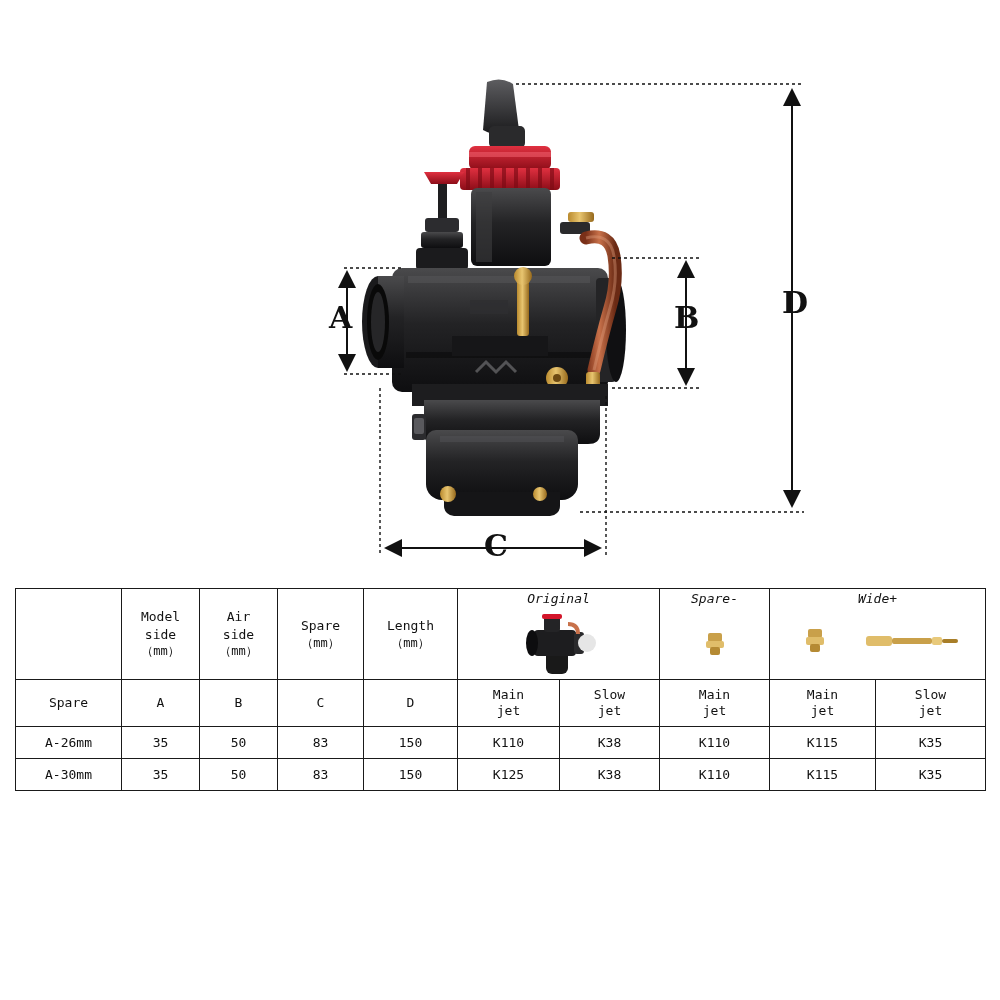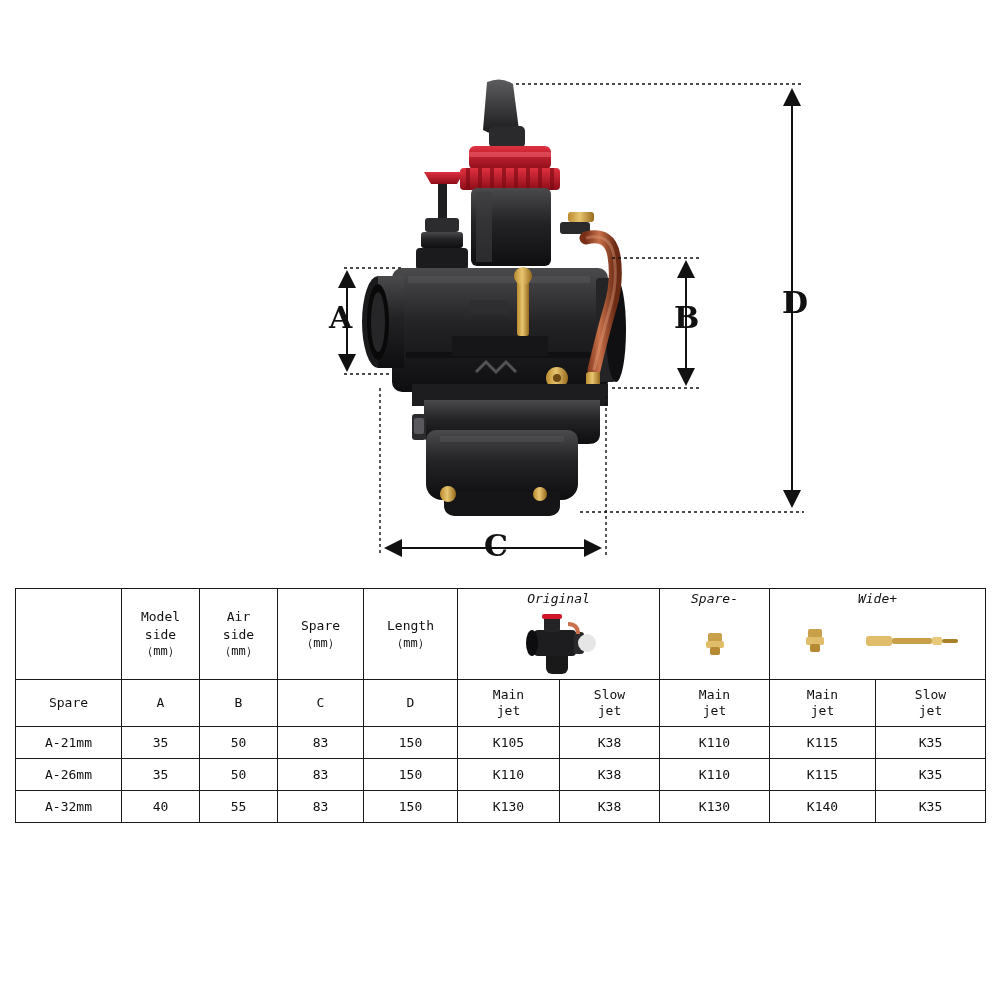--- a/index.html
+++ b/index.html
@@ -337,49 +337,37 @@
         <div>Main</div>
         <div>jet</div>
       </td>
       <td class="sub-hdr">
         <div>Slow</div>
         <div>jet</div>
       </td>
     </tr>
 
     <tr class="data-row">
-      <td class="model-cell">A-21mm</td>
-      <td>35</td>
-      <td>50</td>
-      <td>83</td>
-      <td>150</td>
-      <td>K105</td>
-      <td>K38</td>
-      <td>K110</td>
-      <td>K115</td>
-      <td>K35</td>
-    </tr>
-    <tr class="data-row">
       <td class="model-cell">A-26mm</td>
       <td>35</td>
       <td>50</td>
       <td>83</td>
       <td>150</td>
       <td>K110</td>
       <td>K38</td>
       <td>K110</td>
       <td>K115</td>
       <td>K35</td>
     </tr>
     <tr class="data-row">
-      <td class="model-cell">A-32mm</td>
-      <td>40</td>
-      <td>55</td>
+      <td class="model-cell">A-30mm</td>
+      <td>35</td>
+      <td>50</td>
       <td>83</td>
       <td>150</td>
-      <td>K130</td>
+      <td>K125</td>
       <td>K38</td>
-      <td>K130</td>
-      <td>K140</td>
+      <td>K110</td>
+      <td>K115</td>
       <td>K35</td>
     </tr>
   </tbody>
 </table>
 
 </body></html>

